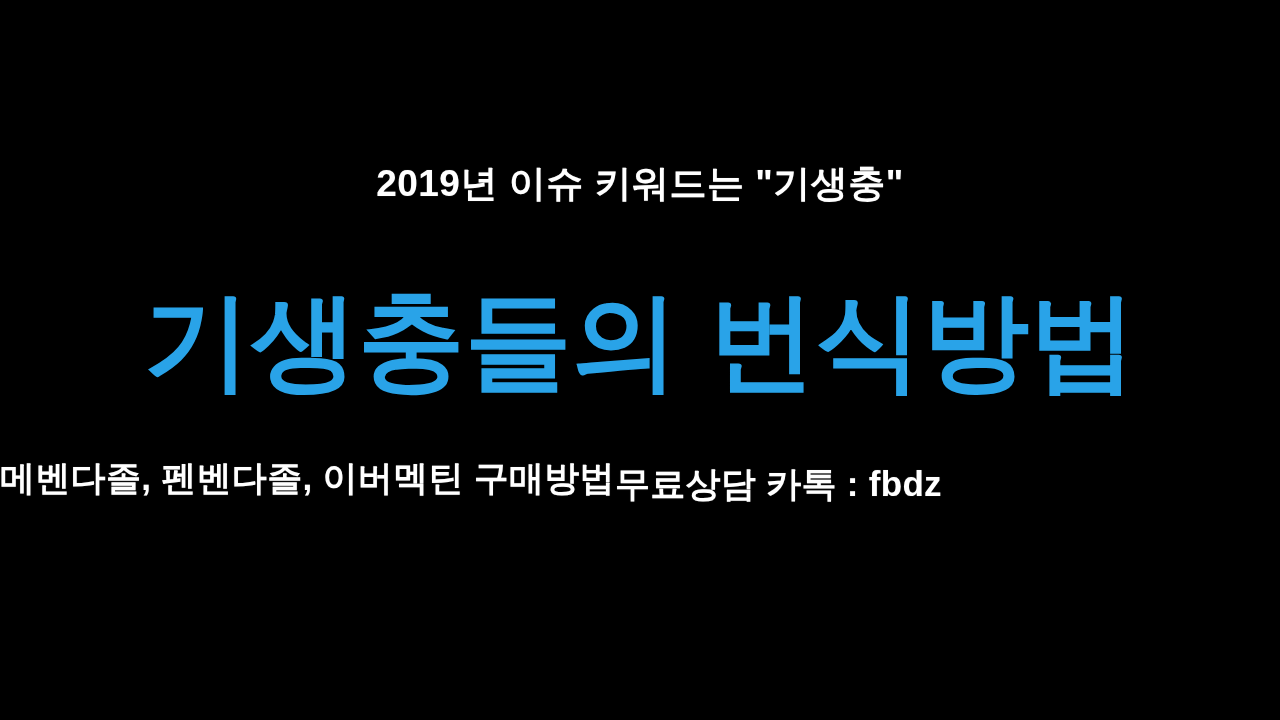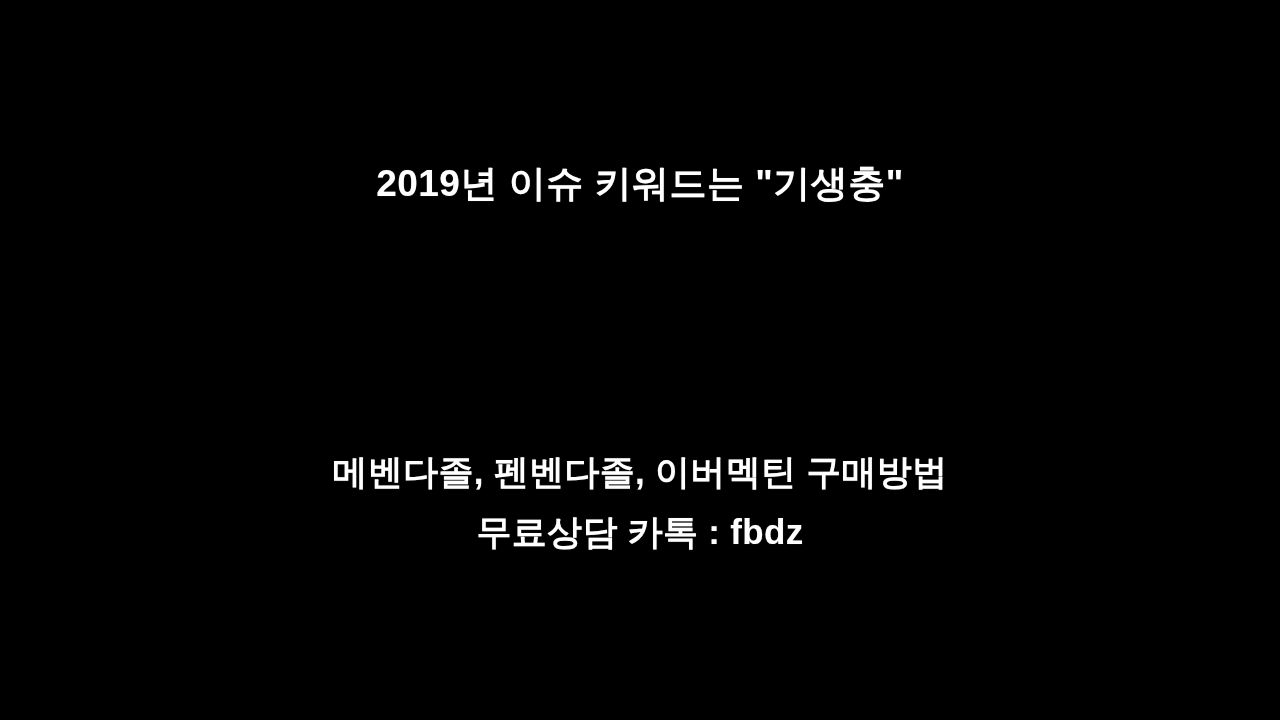--- a/index.html
+++ b/index.html
@@ -61,21 +61,21 @@
     white-space: nowrap;
   }
 
   
   .subtitle-block {
     position: absolute;
     left: 0;
     right: 0;
     top: 448px;
     display: flex;
-    flex-direction: column;
+    flex-direction: row;
     align-items: center;
     justify-content: flex-start;
   }
 
   .subtitle-line {
     color: #ffffff;
     font-size: 35px;
     font-weight: 700;
     line-height: 48px;
     letter-spacing: 0.3px;
@@ -88,19 +88,20 @@
     margin-top: 12px;
   }
 </style>
 </head>
 <body style="background: rgb(0, 0, 0);">
 
 <div id="title-card" style="background: rgb(0, 0, 0);">
 
   <div class="eyebrow-line" style="color: rgb(255, 255, 255);">2019년 이슈 키워드는 "기생충"</div>
 
+  <div class="headline-line" style="color: rgb(41, 163, 232);">기생충들의 번식방법</div>
 
   <div class="subtitle-block">
     <div class="subtitle-line" style="color: rgb(255, 255, 255);">메벤다졸, 펜벤다졸, 이버멕틴 구매방법</div>
     <div class="subtitle-line" style="color: rgb(255, 255, 255);">무료상담 카톡 : fbdz</div>
   </div>
 
 </div>
 
 </body></html>

